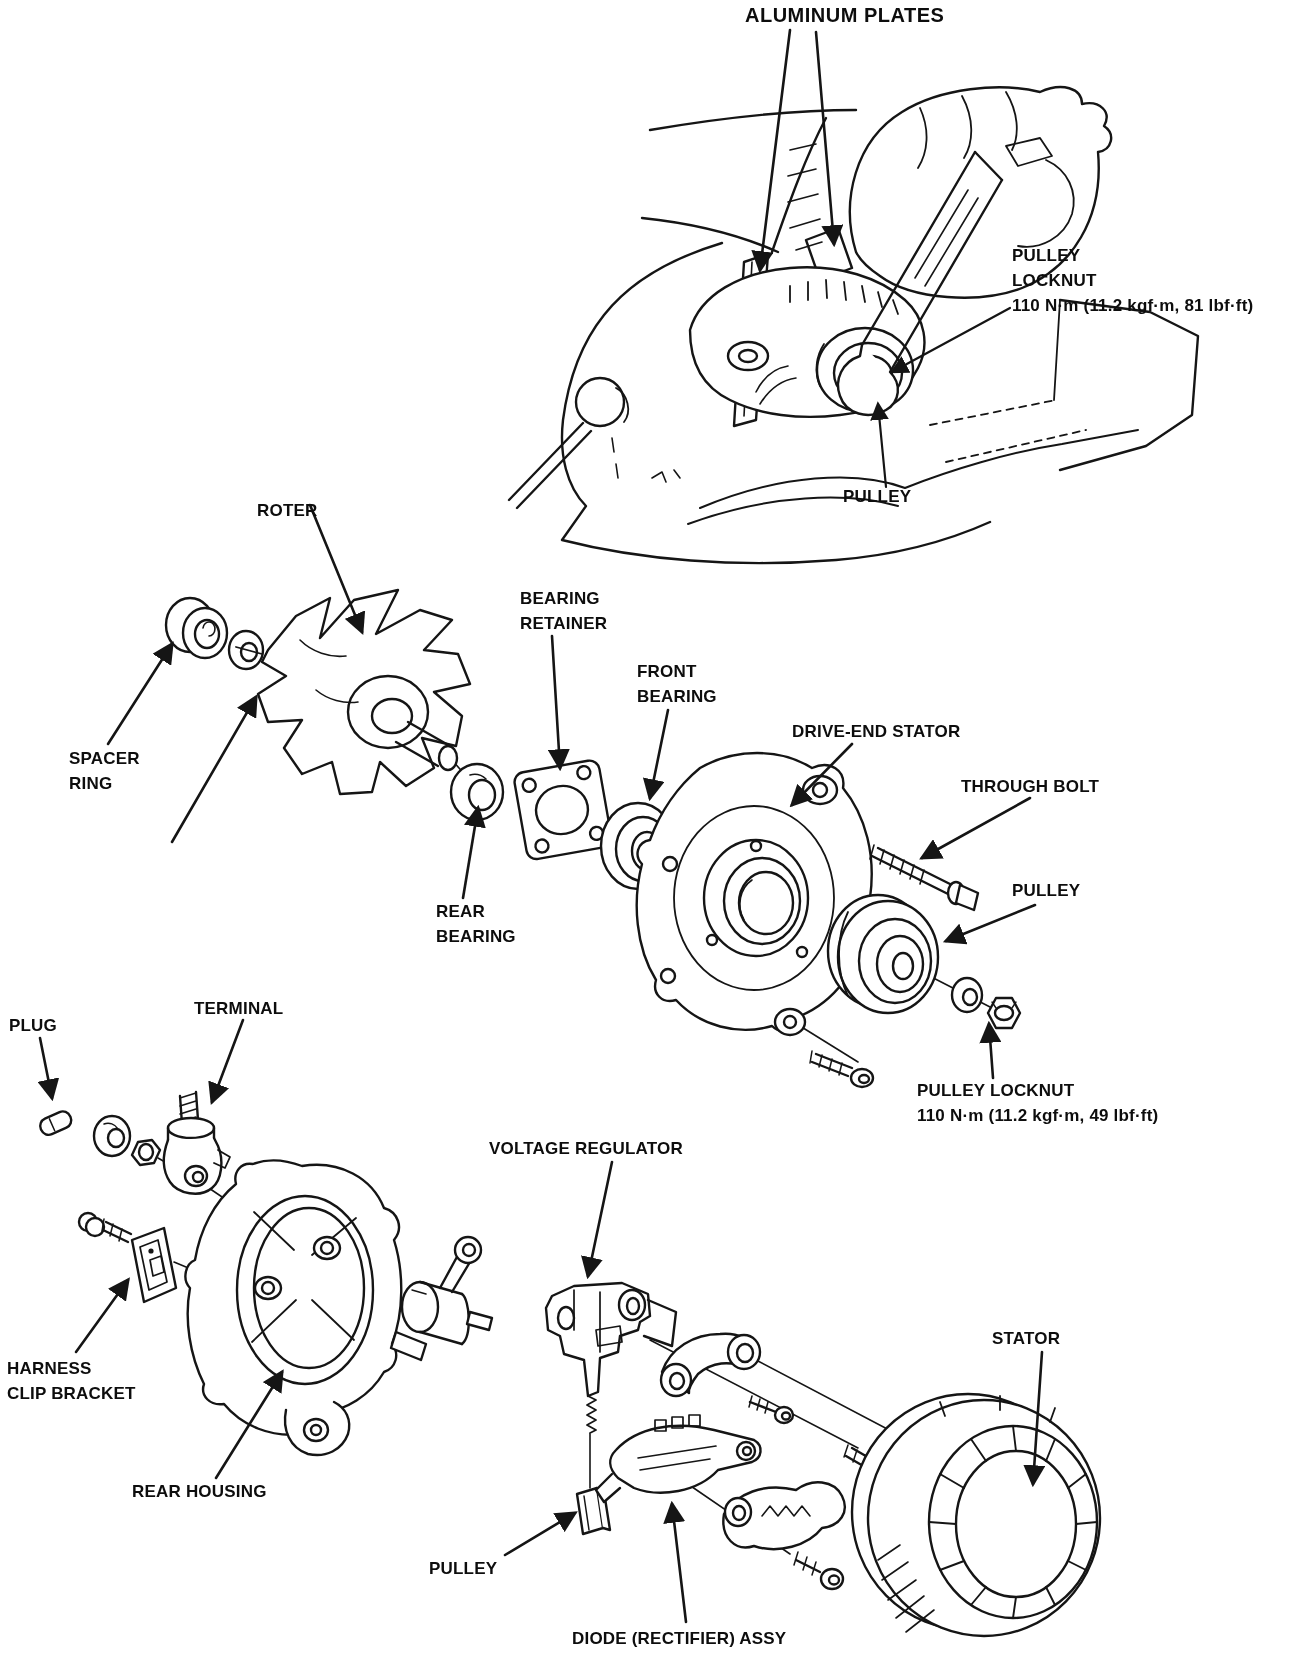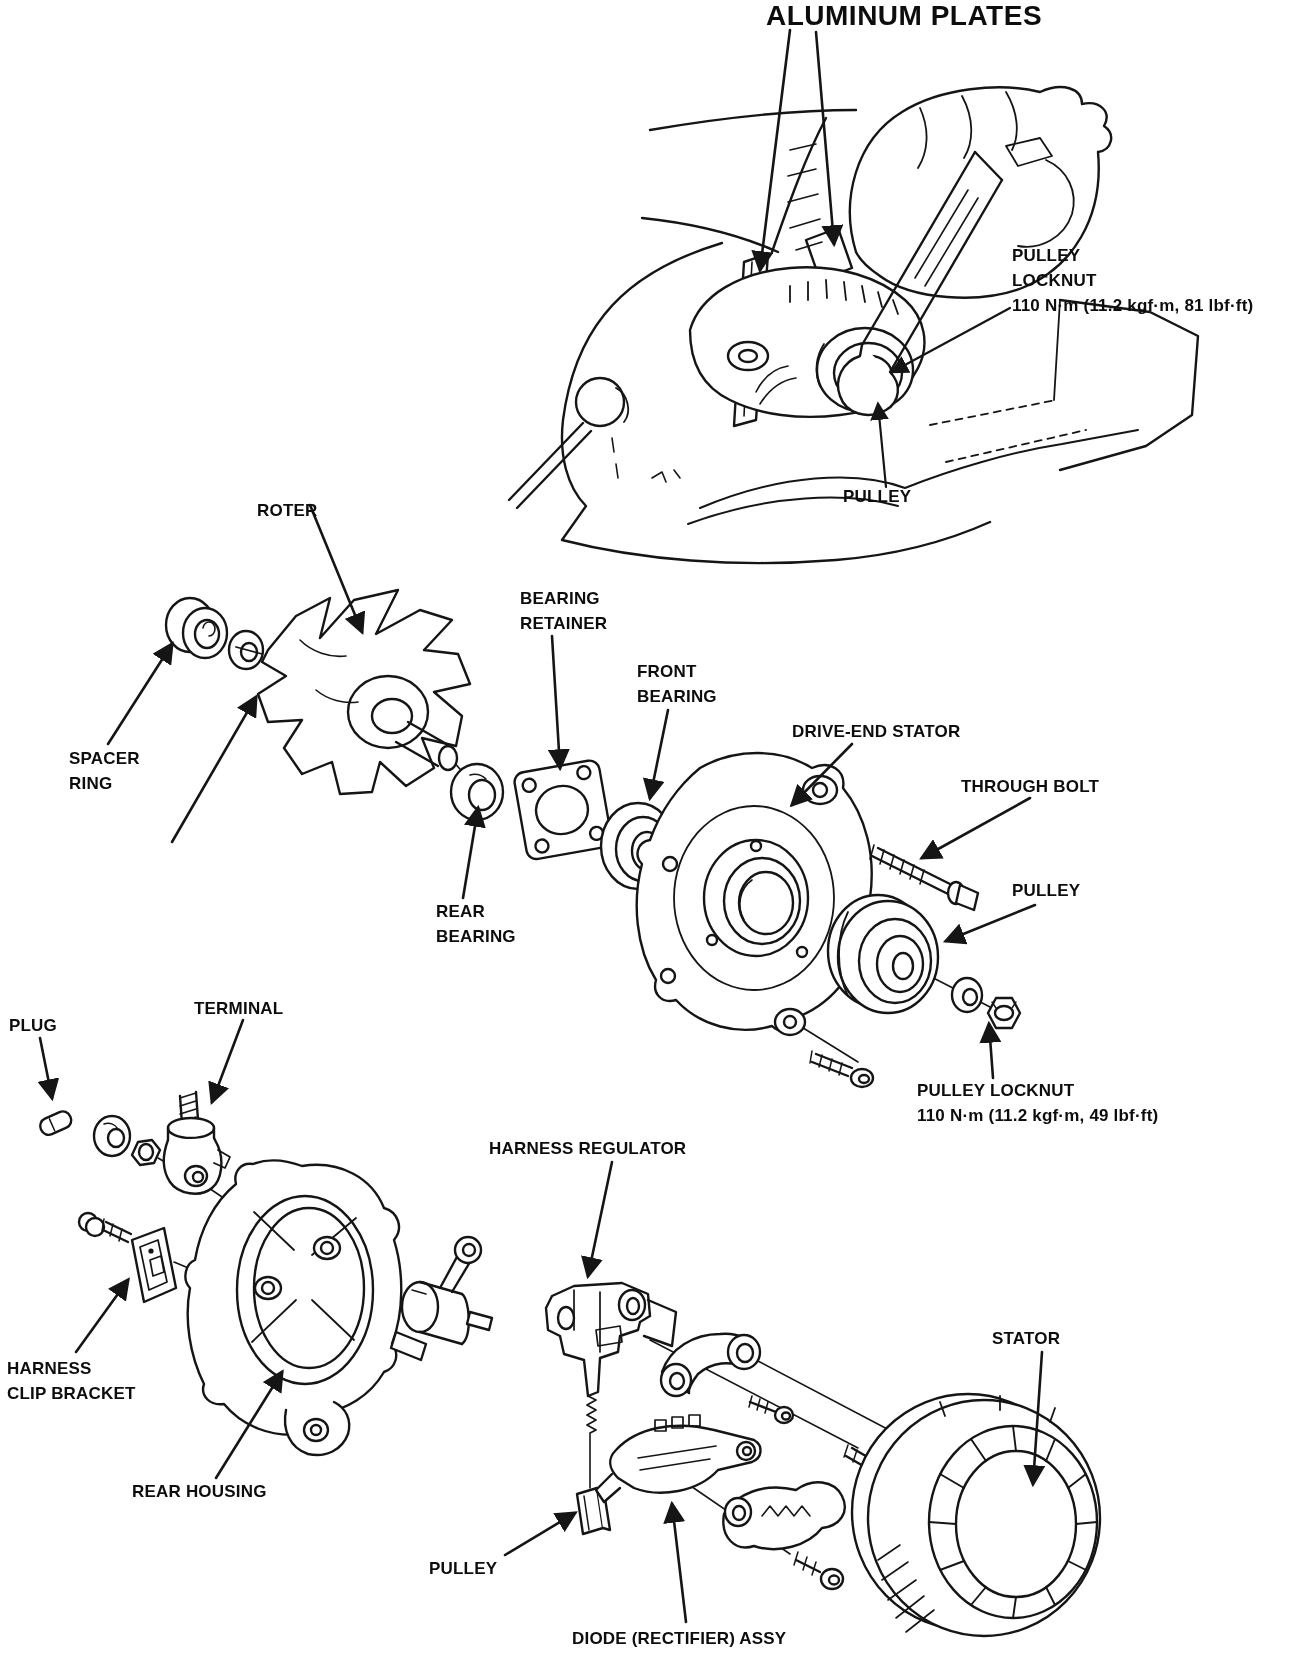--- a/index.html
+++ b/index.html
@@ -1,21 +1,21 @@
 <!DOCTYPE html>
 <html><head>
 <meta charset="utf-8">
 <style>
   html,body{margin:0;padding:0;background:#fff;}
   .page{position:relative;width:1312px;height:1662px;background:#ffffff;overflow:hidden;
         font-family:"Liberation Sans", sans-serif;}
   .art{position:absolute;left:0;top:0;}
   .lbl{position:absolute;font-weight:bold;font-size:17px;line-height:25px;
        color:#0d0d0d;white-space:pre-line;letter-spacing:.2px;}
-  .lg{font-size:28px;letter-spacing:.5px;margin-left:21px;}
+  .lg{font-size:20px;letter-spacing:.5px;}
 </style>
 </head>
 <body>
 
 <div class="page">
 
 <svg class="art" width="1312" height="1662" viewBox="0 0 1312 1662" stroke="#151515" fill="none" stroke-width="2.4" stroke-linecap="round" stroke-linejoin="round">
   <defs>
     <marker id="ah" viewBox="0 0 10 10" refX="8.5" refY="5" markerWidth="8.5" markerHeight="8.5" orient="auto-start-reverse">
       <path d="M0,0 L10,5 L0,10 z" fill="#151515" stroke="none"></path>
@@ -386,21 +386,21 @@
 <div class="lbl" style="left:69px;top:746px;">SPACER
 RING</div>
 <div class="lbl" style="left:436px;top:899px;">REAR
 BEARING</div>
 <div class="lbl" style="left:1012px;top:878px;">PULLEY</div>
 <div class="lbl" style="left:917px;top:1078px;">PULLEY LOCKNUT
 110 N·m (11.2 kgf·m, 49 lbf·ft)</div>
 
 <div class="lbl" style="left:9px;top:1013px;">PLUG</div>
 <div class="lbl" style="left:194px;top:996px;">TERMINAL</div>
-<div class="lbl" style="left:489px;top:1136px;">HARNESS REGULATOR</div>
+<div class="lbl" style="left:489px;top:1136px;">VOLTAGE REGULATOR</div>
 <div class="lbl" style="left:7px;top:1356px;">HARNESS
 CLIP BRACKET</div>
 <div class="lbl" style="left:132px;top:1479px;">REAR HOUSING</div>
 <div class="lbl" style="left:429px;top:1556px;">PULLEY</div>
 <div class="lbl" style="left:572px;top:1626px;">DIODE (RECTIFIER) ASSY</div>
 <div class="lbl" style="left:992px;top:1326px;">STATOR</div>
 
 </div>
 
 </body></html>

